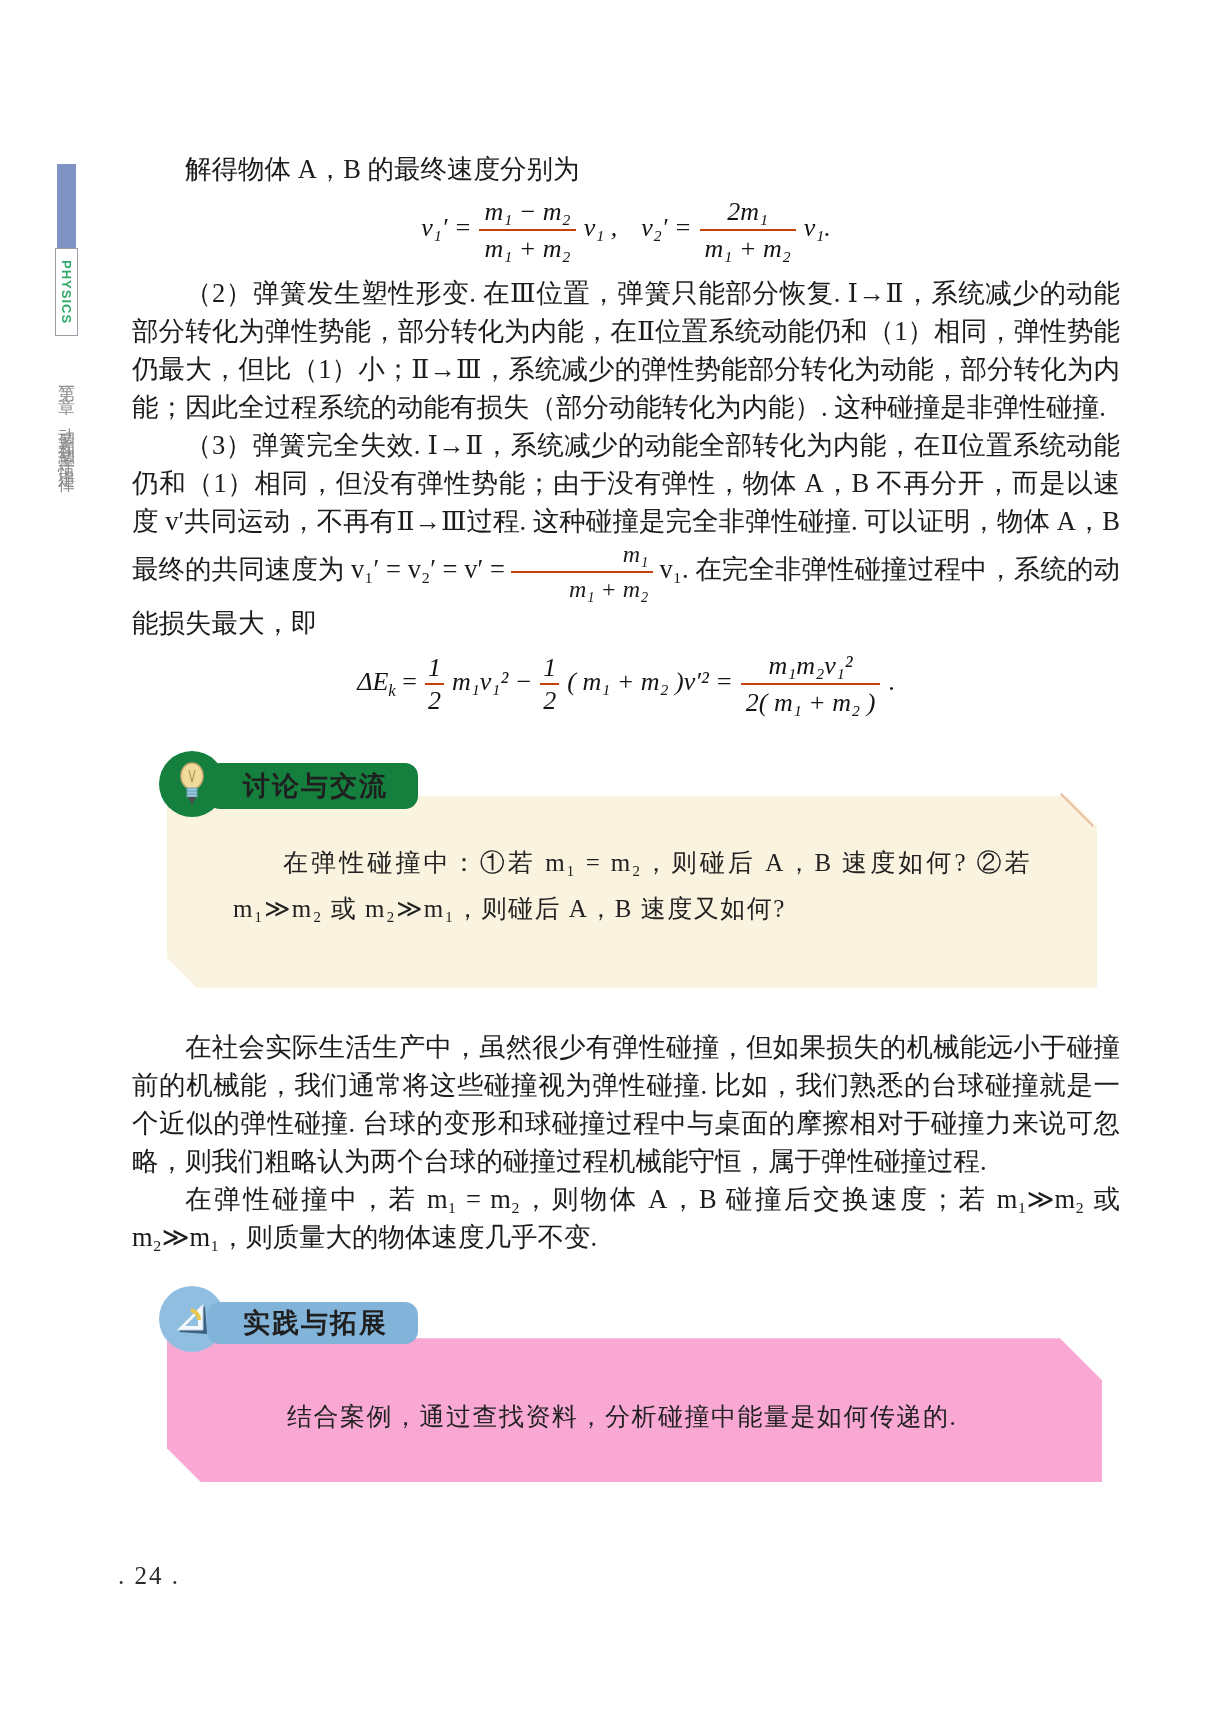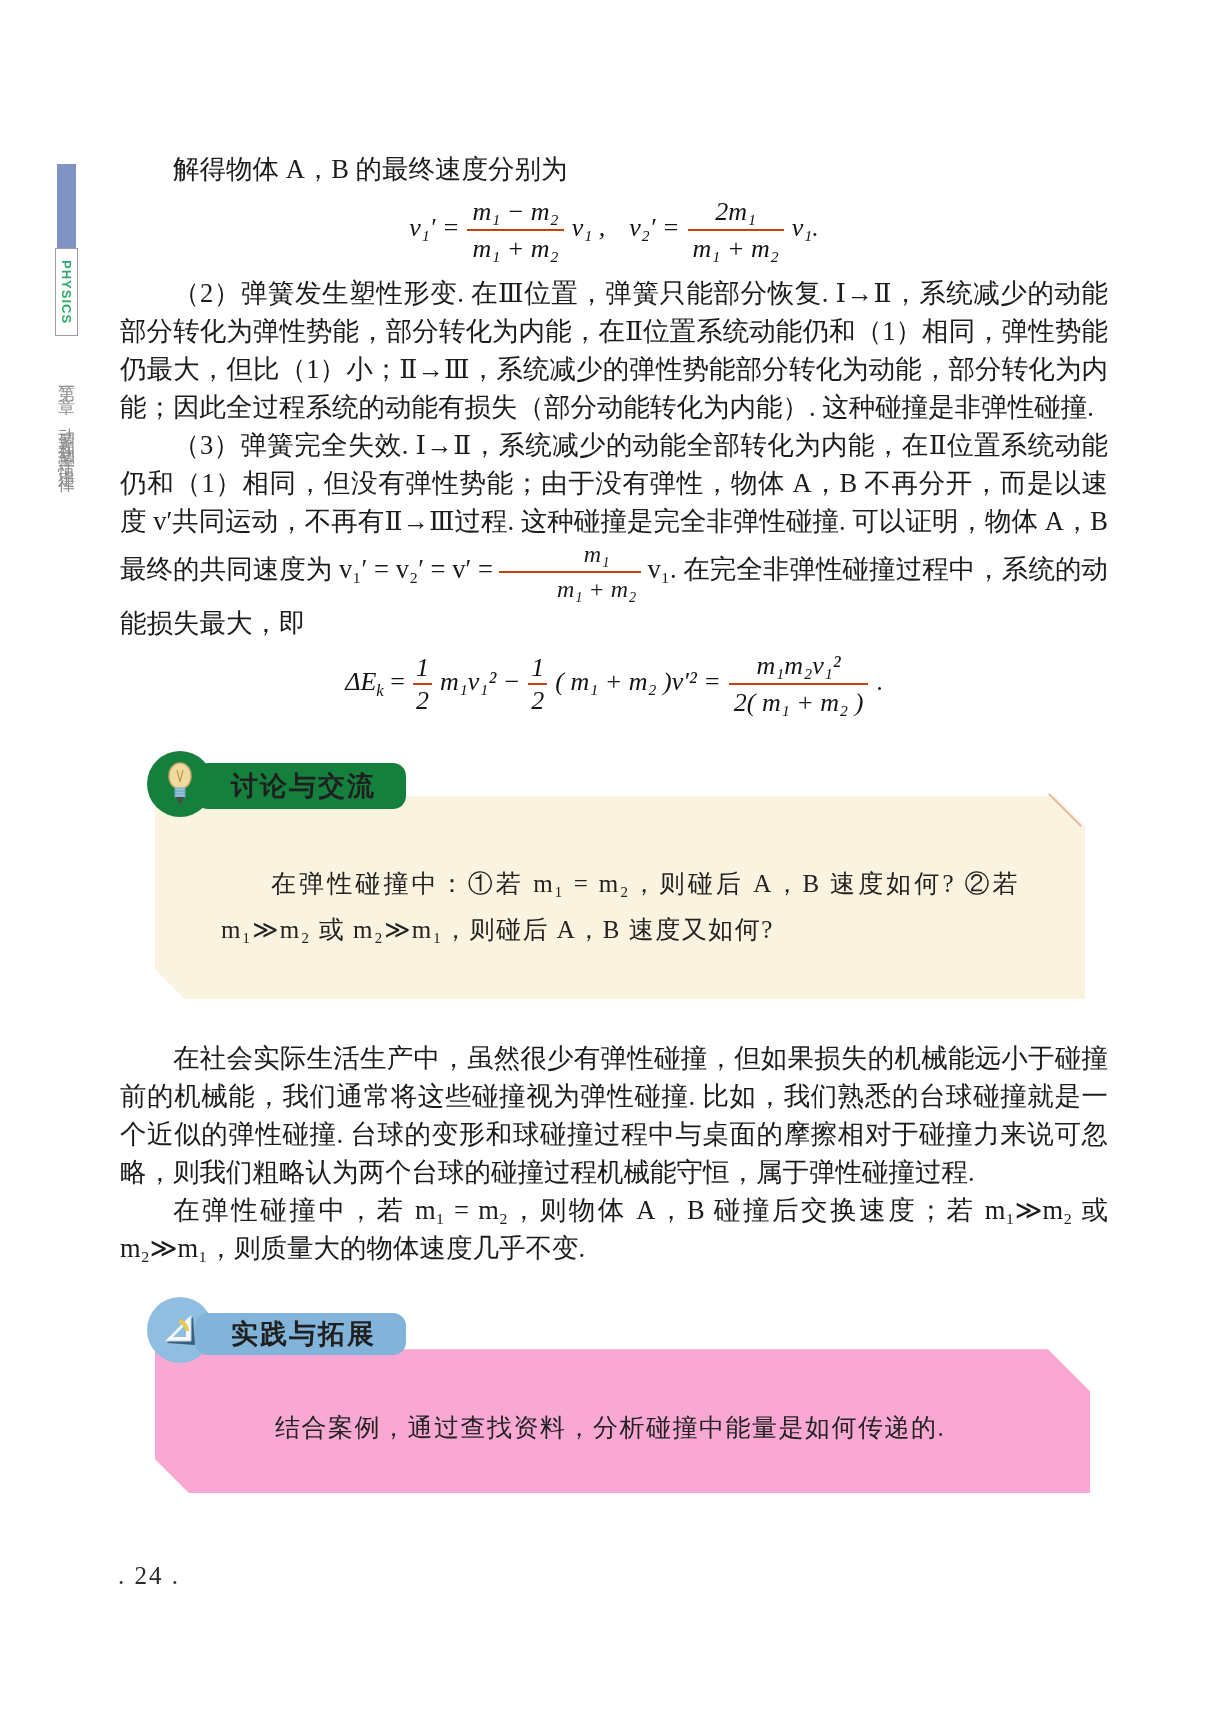--- a/index.html
+++ b/index.html
@@ -19,35 +19,35 @@
     writing-mode:vertical-rl; font-family:"Liberation Sans","DejaVu Sans",sans-serif;
     font-weight:bold; font-size:13px; color:#2ea968; letter-spacing:1px;
   }
   .chapter-vert {
     position:absolute; left:54px; top:372px; writing-mode:vertical-rl;
     font-size:17px; color:#8c8c8c; letter-spacing:6px; line-height:24px;
   }
   .vgap { display:inline-block; height:24px; width:1px; }
 
   
-  .content { position:absolute; left:120px; top:150px; width:988px; }
+  .content { position:absolute; left:132px; top:150px; width:988px; }
   .body-text {
     margin:0; font-size:26.5px; line-height:38px; text-align:justify;
     text-indent:2em; color:#1c1c1c;
   }
 
   
   .formula-block { text-align:center; margin:8px 0 10px; font-size:26px; color:#141414; }
   .math { font-style:italic; font-family:"Liberation Serif","DejaVu Serif",serif; }
   .frac { display:inline-block; vertical-align:middle; text-align:center; line-height:1.2; margin:0 8px; font-style:italic; }
   .frac .num { display:block; border-bottom:2px solid #c2410c; padding:0 5px 2px; }
   .frac .den { display:block; padding:2px 5px 0; }
   .frac.small .num, .frac.small .den { padding:0 3px; }
   .fspace { display:inline-block; width:24px; }
-  .inline-frac { font-size:24px; margin:0 6px; }
+  .inline-frac { font-size:24px; margin:0 6px;text-align:right; }
   sub { font-size:0.65em; }
 
   
   .note { position:relative; margin-left:35px; }
   .note-badge { position:absolute; z-index:3; left:-8px; }
   .badge-circle {
     position:absolute; left:0; top:0; width:66px; height:66px; border-radius:50%;
     display:flex; align-items:center; justify-content:center;
   }
   .badge-capsule {
@@ -65,21 +65,21 @@
     position:absolute; height:2px; background:#eabda3; transform:rotate(45deg);
     transform-origin:center; z-index:2;
   }
   .note-box {
     position:relative; color:#222;
     font-size:25px; line-height:46px; letter-spacing:1.5px; text-align:justify;
   }
   .yellow-box {
     background:#faf3e0; margin-right:23px;
     clip-path:polygon(0 0, calc(100% - 30px) 0, 100% 30px, 100% 100%, 30px 100%, 0 calc(100% - 30px));
-    padding:65px 66px 46px 66px; min-height:192px;
+    padding:44px 66px 46px 66px; min-height:192px;
   }
   .blue-box {
     background:#f9a8d4; margin-right:18px;
     clip-path:polygon(0 0, calc(100% - 42px) 0, 100% 42px, 100% 100%, 34px 100%, 0 calc(100% - 34px));
     padding:56px 70px 42px 70px; min-height:130px;
   }
   .note-box p { margin:0; text-indent:2em; }
 
   .discussion-section { margin-top:78px; margin-bottom:40px; }
   .practice-section   { margin-top:82px; }

